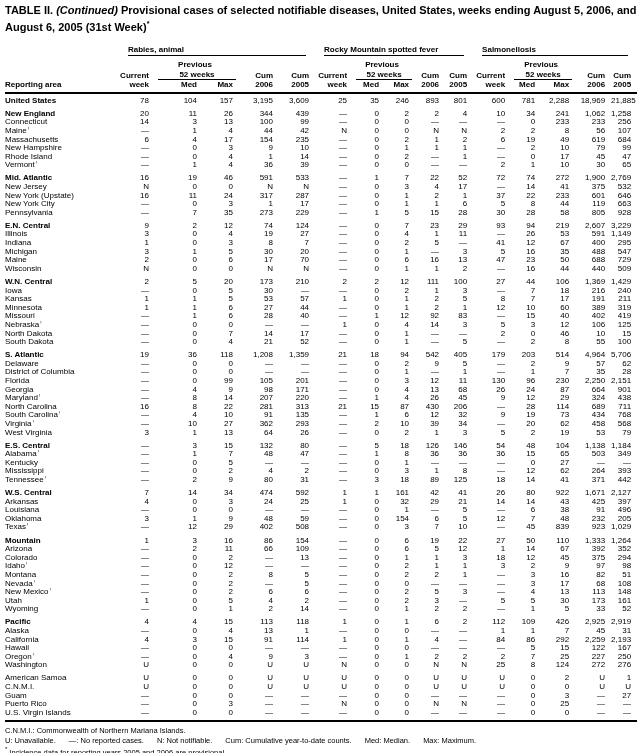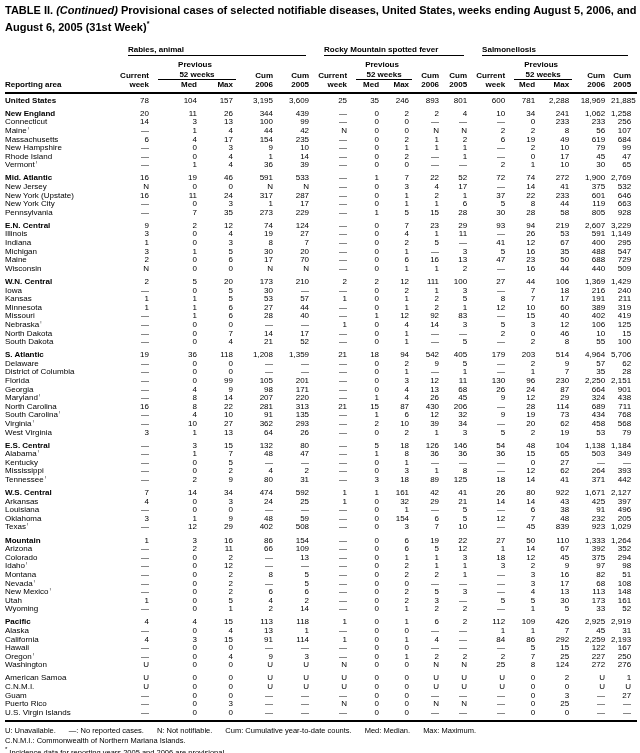--- a/index.html
+++ b/index.html
@@ -1342,21 +1342,21 @@
           <td class="num">0</td>
           <td class="num">—</td>
           <td class="num">—</td>
         </tr>
       </tbody>
   </table>
 
   <div class="end-rule"></div>
 
   <div class="fnotes">
+    <div>C.N.M.I.: Commonwealth of Northern Mariana Islands.</div>
     <div>
       <span class="leg">U: Unavailable.</span><span class="leg">—: No reported cases.</span><span class="leg">N: Not notifiable.</span><span class="leg">Cum: Cumulative year-to-date counts.</span><span class="leg">Med: Median.</span><span class="leg">Max: Maximum.</span>
     </div>
-    <div>C.N.M.I.: Commonwealth of Northern Mariana Islands.</div>
     <div><sup>*</sup><span>Incidence data for reporting years 2005 and 2006 are provisional.</span></div>
     <div><sup>†</sup><span>Contains data reported through the National Electronic Disease Surveillance System (NEDSS).</span></div>
   </div>
 
 </div>
 
 </body></html>

